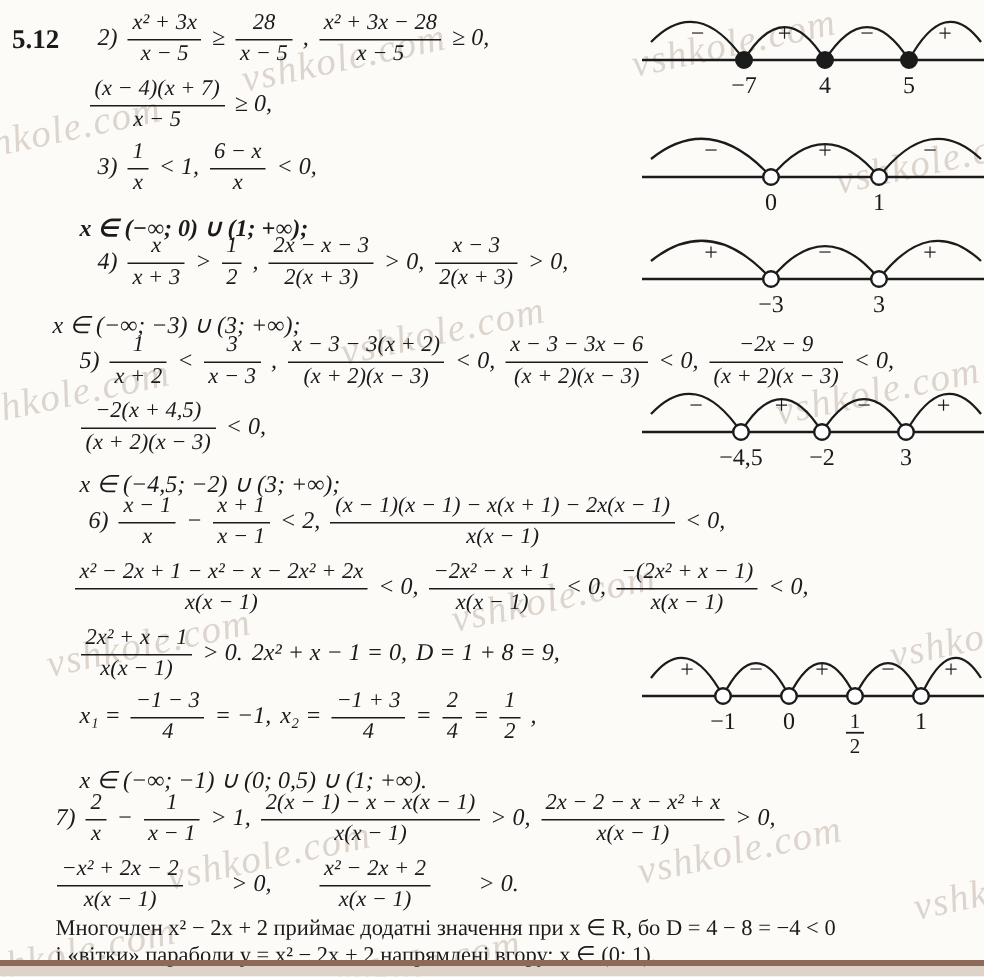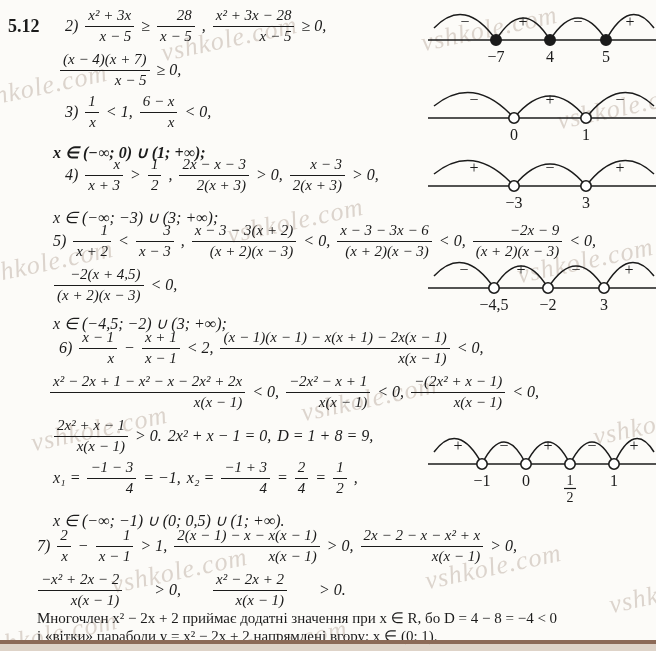--- a/index.html
+++ b/index.html
@@ -18,21 +18,21 @@
     font-size:18px; z-index:2; font-family:"Liberation Serif", serif;
   }
   .mline{
     position:absolute; display:flex; align-items:center;
     white-space:nowrap; height:40px; z-index:2;
   }
   .mline.plain{height:20px;}
   .txt{font-style:italic; font-size:16px; margin:0 3px;}
   .mline.plain .txt{font-size:15px; font-style:normal;}
   .frac{
-    display:inline-block; text-align:right; margin:0 4px;
+    display:inline-block; text-align:center; margin:0 4px;
     font-style:italic; font-size:15px; line-height:1.15; vertical-align:middle;
   }
   .num{display:block; padding:0 3px 1px 3px; border-bottom:1.4px solid #1b1b1b;}
   .den{display:block; padding:1px 3px 0 3px;}
   .numberline{position:absolute; z-index:2;}
   .bottom-rule{position:absolute; left:0; width:672px; z-index:3;}
   .bottom-strip{position:absolute; left:0; width:672px; z-index:1;}
 </style>
 </head>
 <body>
@@ -97,21 +97,21 @@
           <span class="num">2x − x − 3</span>
           <span class="den">2(x + 3)</span>
         </span>
         <span class="txt">&gt; 0,</span>
         <span class="frac">
           <span class="num">x − 3</span>
           <span class="den">2(x + 3)</span>
         </span>
         <span class="txt">&gt; 0,</span>
       </div>
-      <div class="mline" style="left: 50px; top: 197px;">
+      <div class="mline" style="left: 32px; top: 197px;">
         <span class="txt">x ∈ (−∞; −3) ∪ (3; +∞);</span>
       </div>
       <div class="mline" style="left: 50px; top: 221px;">
         <span class="txt">5)</span>
         <span class="frac">
           <span class="num">1</span>
           <span class="den">x + 2</span>
         </span>
         <span class="txt">&lt;</span>
         <span class="frac">

